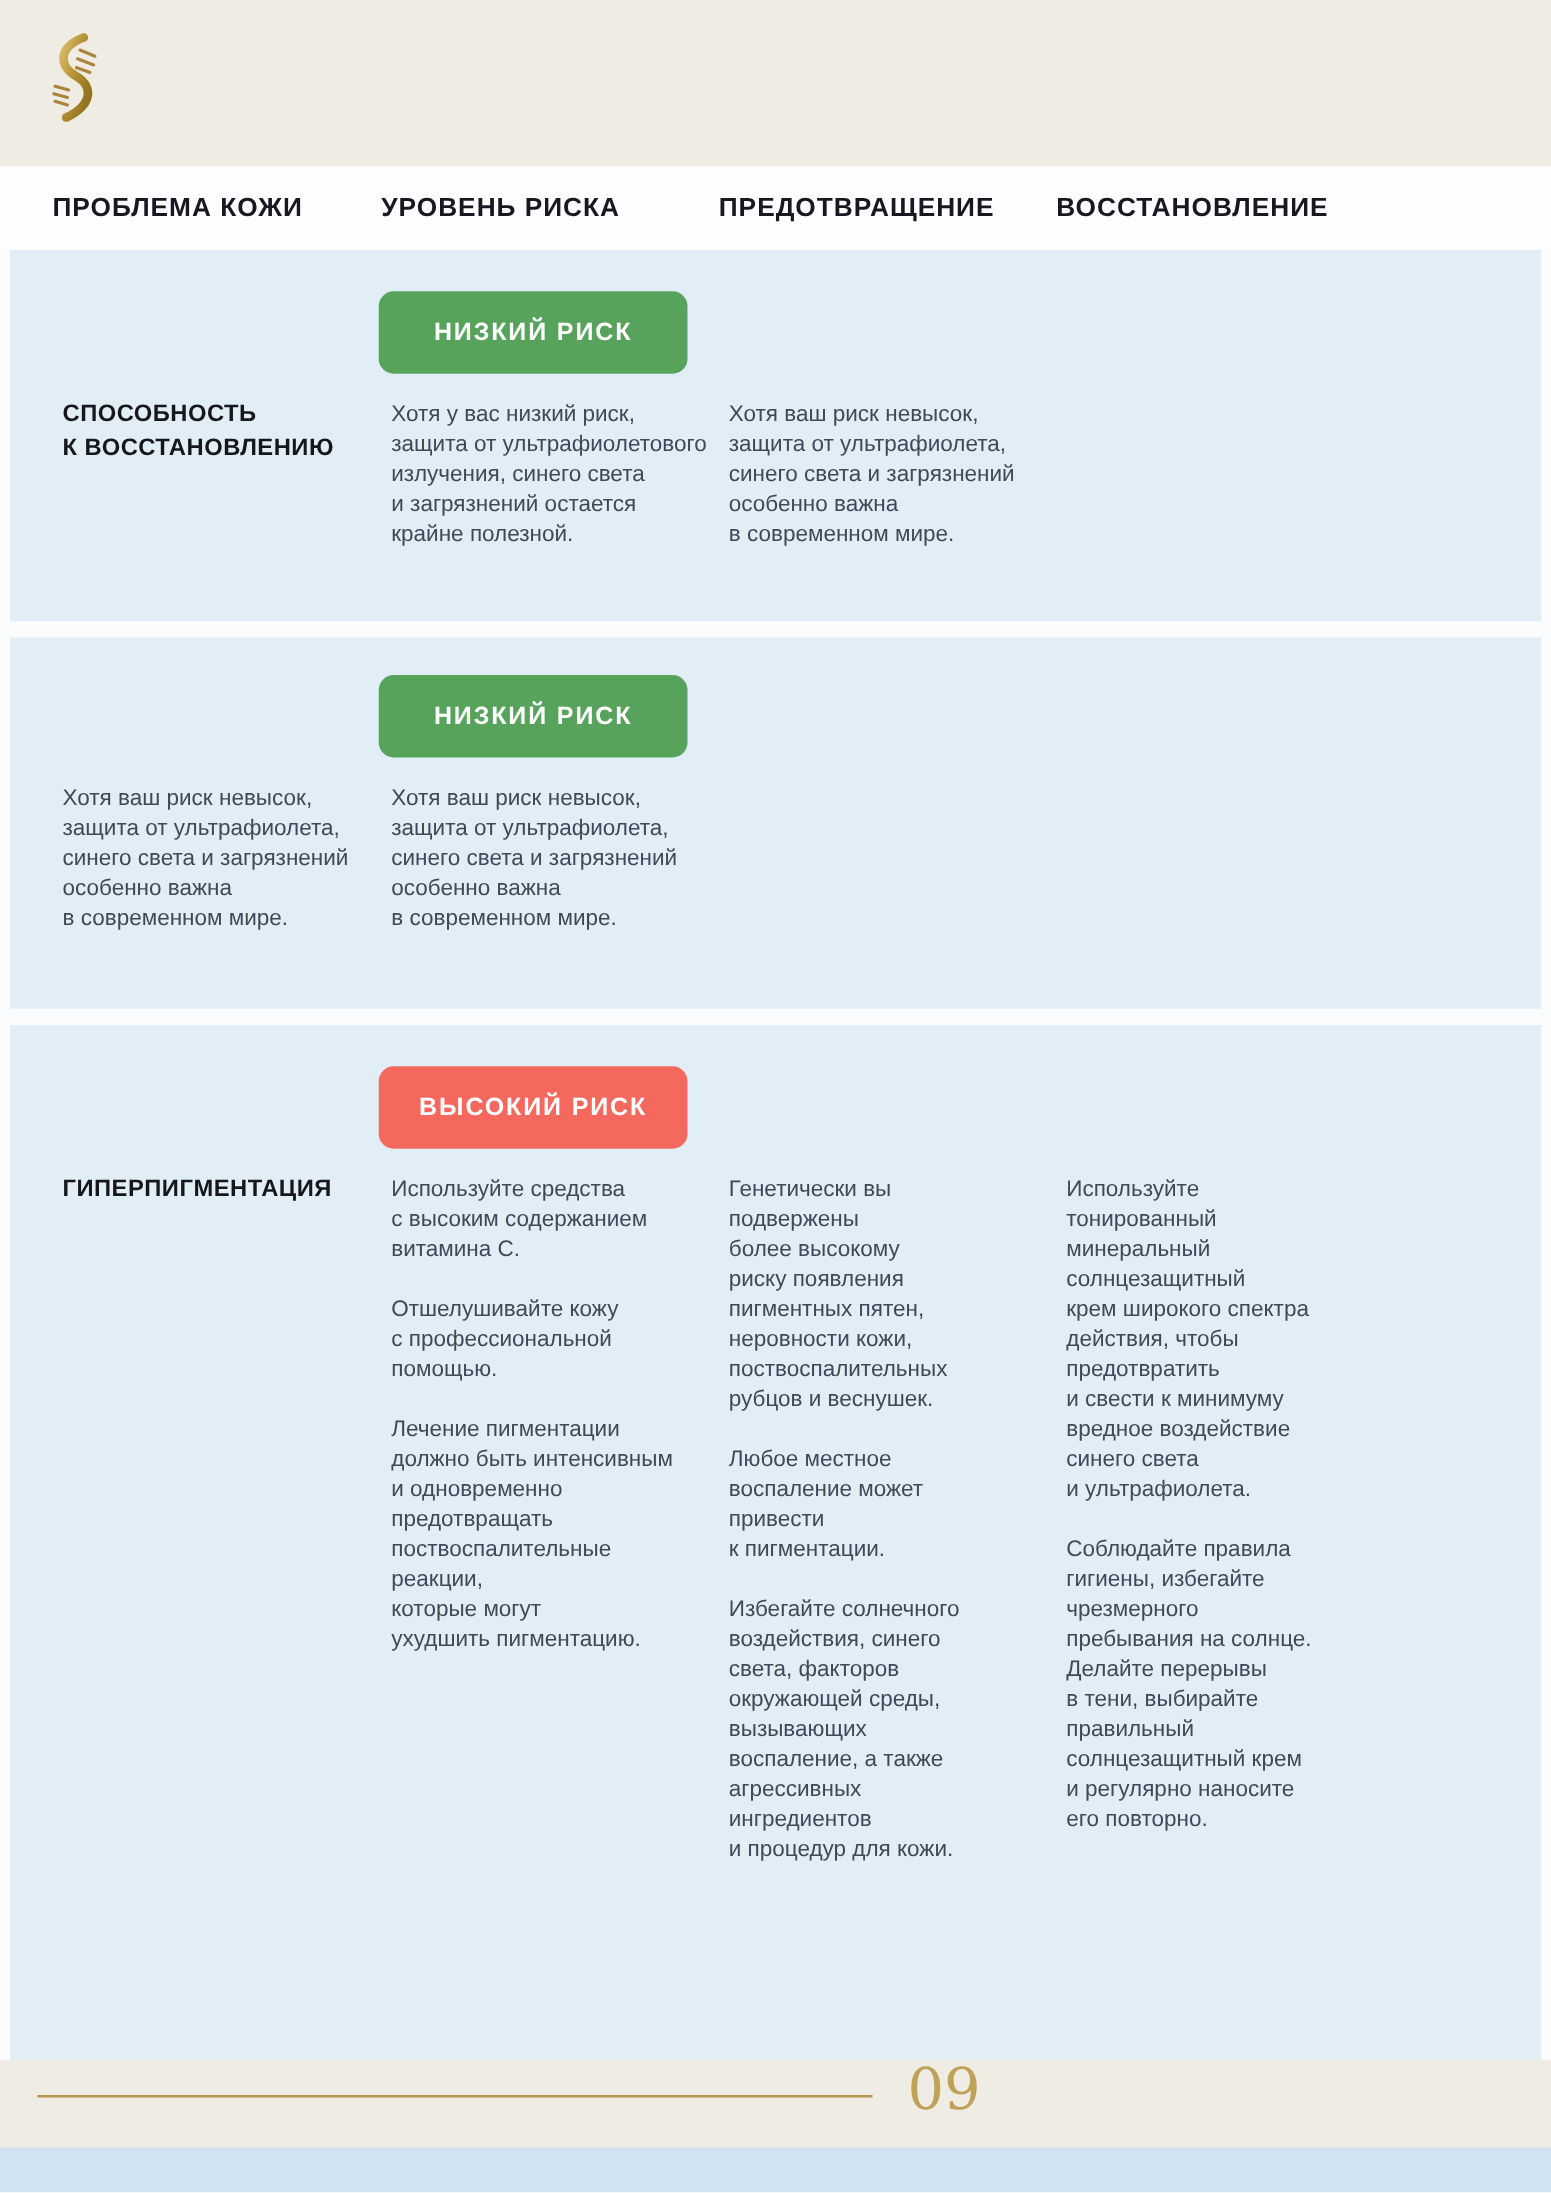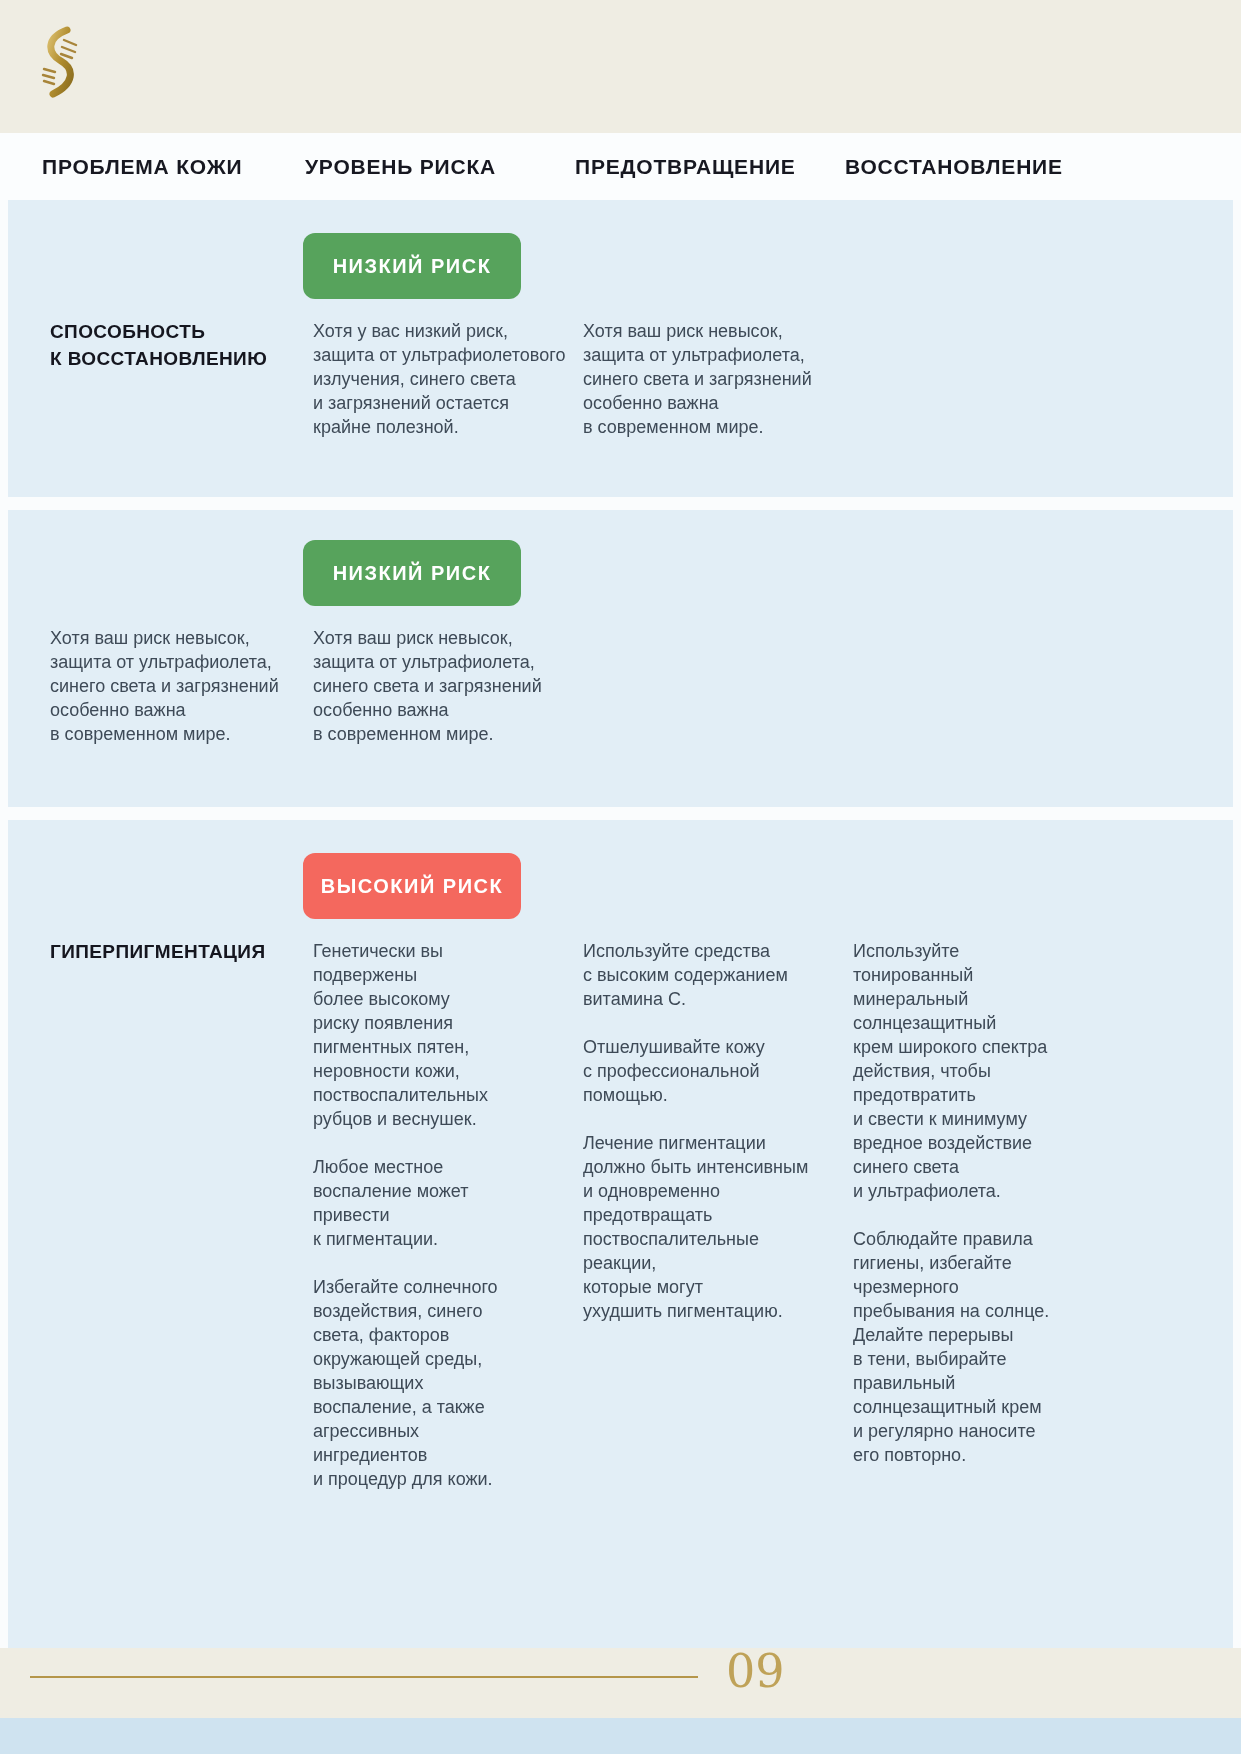--- a/index.html
+++ b/index.html
@@ -51,21 +51,21 @@
     padding:0 40px 0 42px;
   }
   .card-1 .badge-row { padding-top:33px; }
   .card-2 .badge-row { padding-top:30px; }
   .card-3 .badge-row { padding-top:33px; }
 
   .badge {
     grid-column:2;
     justify-self:start;
     margin-left:-10px;
-    width:218px; height:66px;
+    width:247px; height:66px;
     border-radius:12px;
     display:flex; align-items:center; justify-content:center;
     color:#ffffff; font-size:20px; font-weight:700;
     letter-spacing:1.5px; text-transform:uppercase;
     white-space:nowrap;
   }
   .badge.low  { background:#57a35c; }
   .badge.high { background:#f4685e; }
 
   .content-row {
@@ -176,20 +176,36 @@
         <p class="cell"></p>
       </div>
     </section>
 
     <section class="card card-3">
       <div class="badge-row">
         <span class="badge high">ВЫСОКИЙ РИСК</span>
       </div>
       <div class="content-row">
         <h3 class="problem">ГИПЕРПИГМЕНТАЦИЯ</h3>
+        <p class="cell">Используйте средства
+с высоким содержанием
+витамина С.
+
+Отшелушивайте кожу
+с профессиональной
+помощью.
+
+Лечение пигментации
+должно быть интенсивным
+и одновременно
+предотвращать
+поствоспалительные
+реакции,
+которые могут
+ухудшить пигментацию.</p>
         <p class="cell">Генетически вы
 подвержены
 более высокому
 риску появления
 пигментных пятен,
 неровности кожи,
 поствоспалительных
 рубцов и веснушек.
 
 Любое местное
@@ -199,36 +215,20 @@
 
 Избегайте солнечного
 воздействия, синего
 света, факторов
 окружающей среды,
 вызывающих
 воспаление, а также
 агрессивных
 ингредиентов
 и процедур для кожи.</p>
-        <p class="cell">Используйте средства
-с высоким содержанием
-витамина С.
-
-Отшелушивайте кожу
-с профессиональной
-помощью.
-
-Лечение пигментации
-должно быть интенсивным
-и одновременно
-предотвращать
-поствоспалительные
-реакции,
-которые могут
-ухудшить пигментацию.</p>
         <p class="cell">Используйте
 тонированный
 минеральный
 солнцезащитный
 крем широкого спектра
 действия, чтобы
 предотвратить
 и свести к минимуму
 вредное воздействие
 синего света

